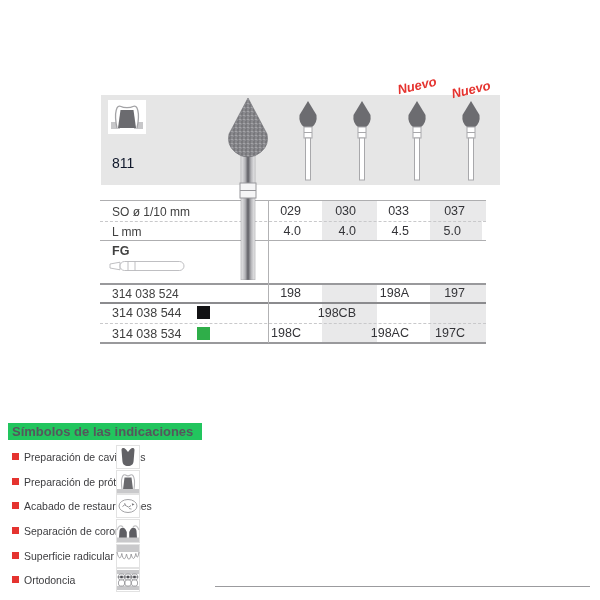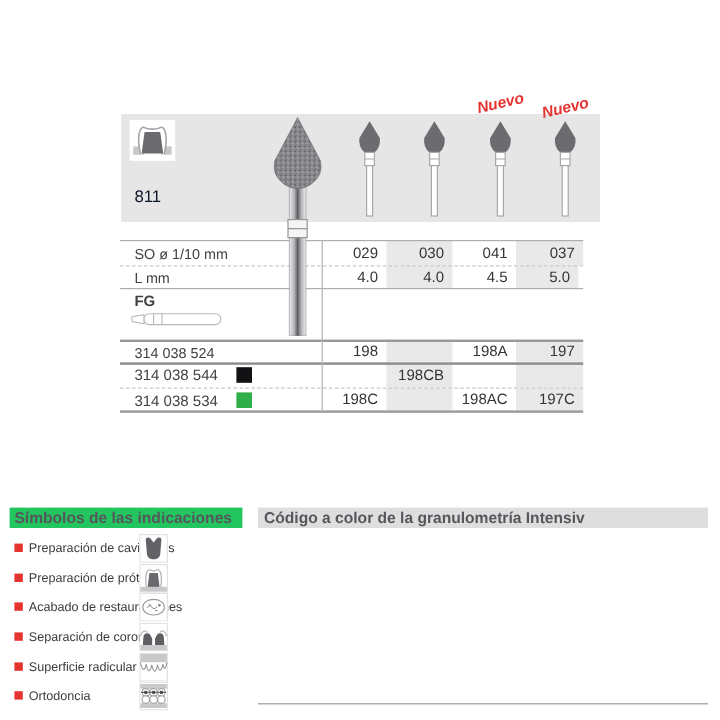--- a/index.html
+++ b/index.html
@@ -14,21 +14,21 @@
          font-style:italic;color:#e5332f;transform:rotate(-13deg);z-index:6;}
   .hline{position:absolute;left:0;width:386px;height:0;z-index:2;}
   .solid1{border-top:1px solid #aeaeb0;}
   .dash1{border-top:1px dashed #c9c9cb;}
   .thick1{border-top:2px solid #99999c;}
   .thick2{border-top:2px solid #8b8b8e;}
   .vline{position:absolute;left:168px;top:105px;width:0;height:143px;border-left:1px solid #b2b2b4;z-index:2;}
   .rowlabel{position:absolute;left:12px;font-size:12px;color:#404040;z-index:3;}
   .fglabel{font-weight:bold;font-size:12.5px;}
   .cell{position:absolute;font-size:12.5px;color:#343438;text-align:right;
-        box-sizing:border-box;padding-right:7px;z-index:1;display:flex;align-items:center;justify-content:flex-end;}
+        box-sizing:border-box;padding-right:21px;z-index:1;display:flex;align-items:center;justify-content:flex-end;}
   .cell.gray{background:#e9e9ea;}
   .codesq{position:absolute;width:13px;height:13px;z-index:3;}
   .bursmall{position:absolute;z-index:3;}
   .burmain{position:absolute;left:125px;top:2px;z-index:4;}
   .fgshank{position:absolute;left:8px;top:163px;z-index:3;}
   
   .symbols{position:absolute;left:0;top:420px;width:215px;height:180px;}
   .shead{position:absolute;left:8px;top:3px;width:194px;height:17px;background:#22c55e;
          font-size:13px;font-weight:bold;color:#56565c;line-height:17px;padding-left:4px;box-sizing:border-box;}
   .symitem{position:absolute;left:0;height:24px;width:215px;}
@@ -129,21 +129,21 @@
     <svg class="fgshank" width="80" height="16" viewBox="0 0 80 16">
       <path d="M2,6 L12,4.2 L12,11.8 L2,10 Z" fill="#fff" stroke="#b8b8bb" stroke-width="0.9"></path>
       <rect x="12" y="3.5" width="64" height="9" rx="4.5" fill="#fff" stroke="#b8b8bb" stroke-width="0.9"></rect>
       <line x1="20" y1="3.5" x2="20" y2="12.5" stroke="#b8b8bb" stroke-width="0.9"></line>
       <line x1="27" y1="3.5" x2="27" y2="12.5" stroke="#b8b8bb" stroke-width="0.9"></line>
     </svg>
 
     <div id="prodcells">
         <div class="cell" style="left: 168px; width: 54px; top: 105px; height: 21px;">029</div>
         <div class="cell gray" style="left: 222px; width: 55px; top: 105px; height: 21px;">030</div>
-        <div class="cell" style="left: 277px; width: 53px; top: 105px; height: 21px;">041</div>
+        <div class="cell" style="left: 277px; width: 53px; top: 105px; height: 21px;">033</div>
         <div class="cell gray" style="left: 330px; width: 56px; top: 105px; height: 21px;">037</div>
         <div class="cell" style="left: 168px; width: 54px; top: 126px; height: 19px;">4.0</div>
         <div class="cell gray" style="left: 222px; width: 55px; top: 126px; height: 19px;">4.0</div>
         <div class="cell" style="left: 277px; width: 53px; top: 126px; height: 19px;">4.5</div>
         <div class="cell gray" style="left: 330px; width: 52px; top: 126px; height: 19px;">5.0</div>
         <div class="rowlabel" style="top: 192px; font-size: 12px;">314 038 524</div>
         <div class="cell" style="left: 168px; width: 54px; top: 188px; height: 19px;">198</div>
         <div class="cell gray" style="left: 222px; width: 55px; top: 188px; height: 19px;"></div>
         <div class="cell" style="left: 277px; width: 53px; top: 188px; height: 19px;">198A</div>
         <div class="cell gray" style="left: 330px; width: 56px; top: 188px; height: 19px;">197</div>
@@ -232,17 +232,16 @@
               <line x1="1.5" y1="9" x2="22.5" y2="9" stroke="#6a6a6e" stroke-width="0.9"></line>
               <rect x="4.3" y="7.7" width="2.4" height="2.6" fill="#4b4b50"></rect>
               <rect x="10.8" y="7.7" width="2.4" height="2.6" fill="#4b4b50"></rect>
               <rect x="17.3" y="7.7" width="2.4" height="2.6" fill="#4b4b50"></rect>
             </svg></div>
         </div>
       </div>
   </section>
 
   <section class="grit">
-    <div class="ghead">Código a color de la granulometría Intensiv</div>
     <div id="gritrows"></div>
     <div class="gbottom"></div>
   </section>
 </div>
 
 </body></html>

